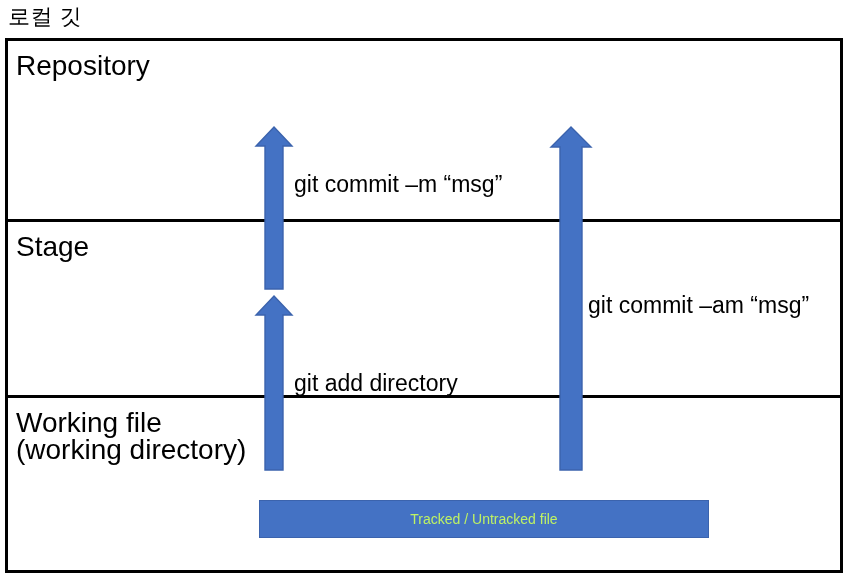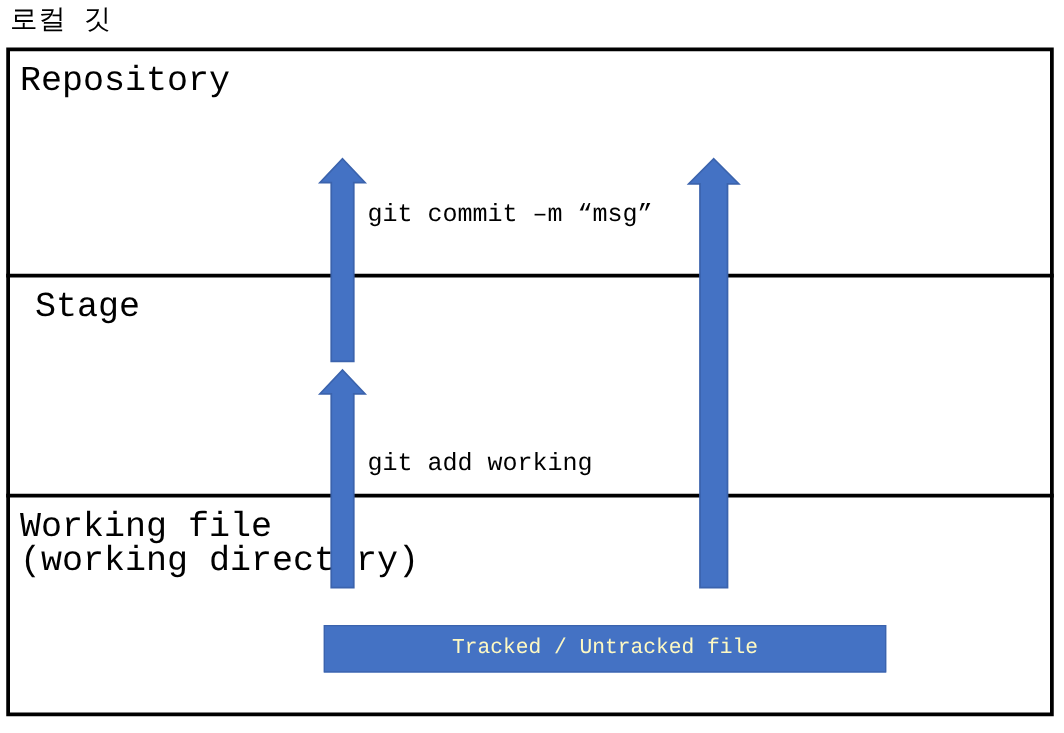--- a/index.html
+++ b/index.html
@@ -10,21 +10,20 @@
   body {
     font-family: "Liberation Sans", sans-serif;
     -webkit-font-smoothing: antialiased;
   }
   #canvas {
     position: relative;
     width: 851px;
     height: 586px;
     background: #ffffff;
     overflow: hidden;
-    font-family: Liberation Mono, monospace;
   }
 
   
   #diagram-title {
     position: absolute;
     left: 8px;
     top: 2px;
     font-size: 22px;
     line-height: 30px;
     color: #000000;
@@ -57,58 +56,59 @@
 
   
   .section-label {
     position: absolute;
     color: #000000;
     font-size: 28px;
     line-height: 27px;
     white-space: pre;
   }
   #label-repository { left: 16px; top: 52px; }
-  #label-stage { left: 16px; top: 233px; margin-left: 12px; }
+  #label-stage { left: 16px; top: 233px; }
   #label-working-tree { left: 16px; top: 409px; }
 
   
   .arrow-up {
     position: absolute;
   }
   .arrow-up svg { display: block; }
 
   
   .command-label {
     position: absolute;
     color: #000000;
-    font-size: 20px;
+    font-size: 23px;
     line-height: 27px;
     white-space: nowrap;
+    margin-top: 12px;
   }
   #cmd-commit-m  { left: 294px; top: 159px; }
   #cmd-commit-am { left: 588px; top: 280px; }
   #cmd-add       { left: 294px; top: 358px; }
 
   
   #file-bar {
     position: absolute;
     left: 259px;
     top: 500px;
     width: 450px;
     height: 38px;
     background: #4472C4;
     border: 1px solid #3b63ad;
     box-sizing: border-box;
     display: flex;
     align-items: center;
     justify-content: center;
   }
   #file-bar-label {
-    color: #fef9c3;
-    font-size: 17px;
+    color: #bef264;
+    font-size: 14px;
     line-height: 24px;
     white-space: nowrap;
   }
 </style>
 </head>
 <body>
 
 <div id="canvas">
 
   <div id="diagram-title">로컬 깃</div>
@@ -138,20 +138,21 @@
   </div>
 
   <div class="arrow-up" style="left:549px; top:125px;">
     <svg width="44" height="347" viewBox="0 0 44 347" xmlns="http://www.w3.org/2000/svg">
       <polygon points="22,2 42,22 33,22 33,345 11,345 11,22 2,22" fill="#4472C4" stroke="#3b63ad" stroke-width="1.4" stroke-linejoin="miter"></polygon>
     </svg>
   </div>
 
   <div class="command-label" id="cmd-commit-m">git commit –m “msg”</div>
 
-  <div class="command-label" id="cmd-add">git add working</div>
+  <div class="command-label" id="cmd-add">git add directory</div>
 
+  <div class="command-label" id="cmd-commit-am">git commit –am “msg”</div>
 
   <div id="file-bar">
     <span id="file-bar-label">Tracked / Untracked file</span>
   </div>
 
 </div>
 
 </body></html>

